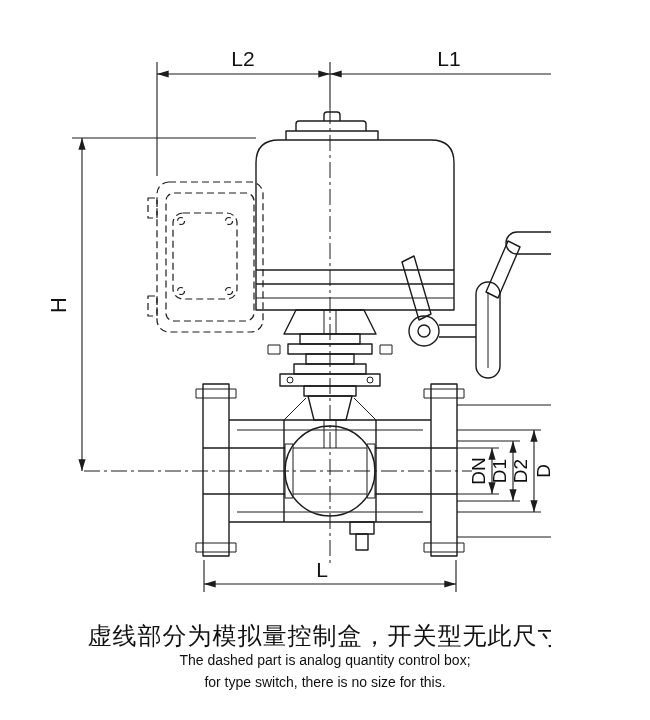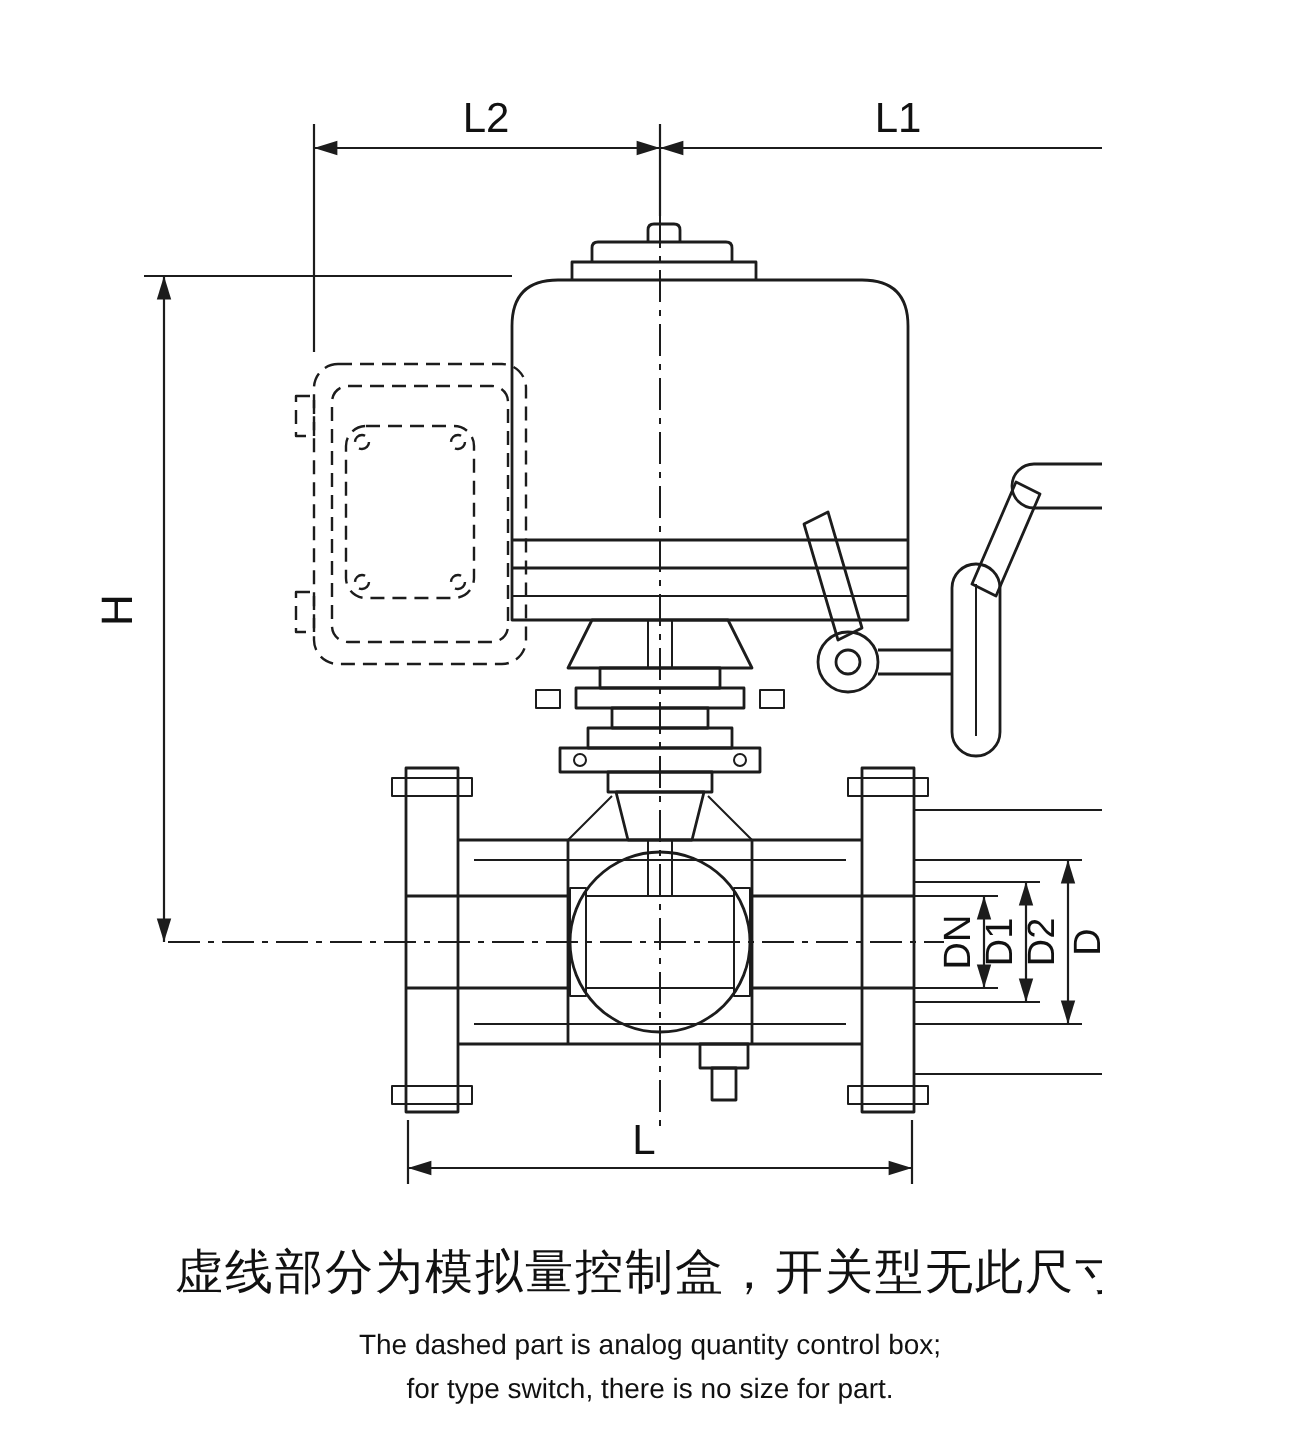--- a/index.html
+++ b/index.html
@@ -29,21 +29,21 @@
     font-size:21px;
   }
   .dimtext.small{font-size:19px;}
   .dimtext.big{font-size:22px;}
   
   .caption{
     position:absolute;left:0;top:620px;width:650px;
     text-align:center;color:var(--text);
   }
   .caption .zh{
-    font-size:24px;margin:0 0 12px;letter-spacing:1px;
+    font-size:24px;margin:0 0 0;letter-spacing:1px;
     font-family:"Liberation Sans",sans-serif;
   }
   .caption .en{
     font-size:14px;margin:0 0 5px;line-height:1.2;
     font-family:"Liberation Sans",sans-serif;
   }
 </style>
 </head>
 <body>
 
@@ -178,16 +178,16 @@
     <g class="dim">
       <path d="M204,560 V592 M456,560 V592"></path>
       <path d="M204,584 H456" marker-start="url(#arr)" marker-end="url(#arr)"></path>
       <text class="dimtext" x="322" y="577" text-anchor="middle">L</text>
     </g>
   </svg>
 
   <div class="caption">
     <p class="zh">虚线部分为模拟量控制盒，开关型无此尺寸</p>
     <p class="en">The dashed part is analog quantity control box;</p>
-    <p class="en">for type switch, there is no size for part.</p>
+    <p class="en">for type switch, there is no size for this.</p>
   </div>
 
 </div>
 
 </body></html>

